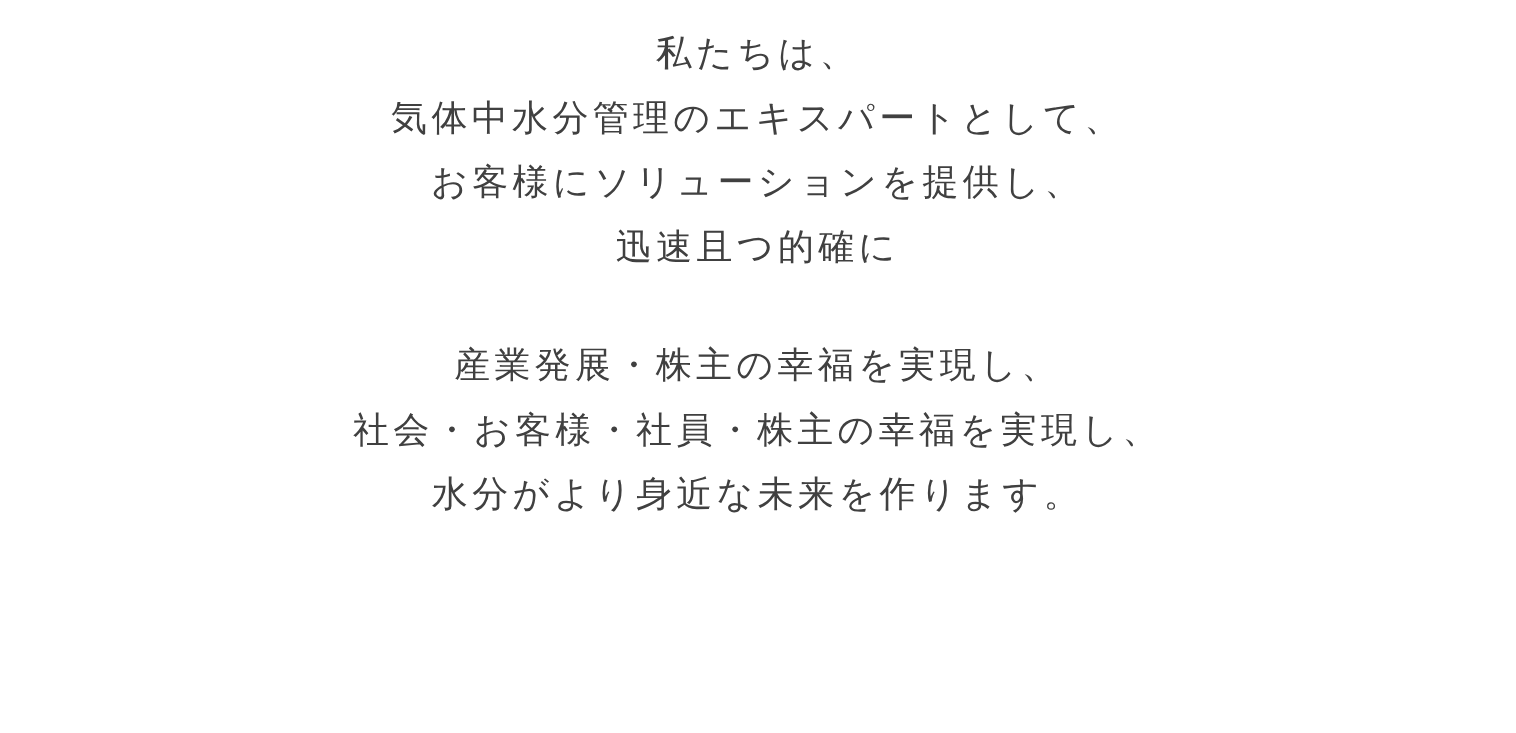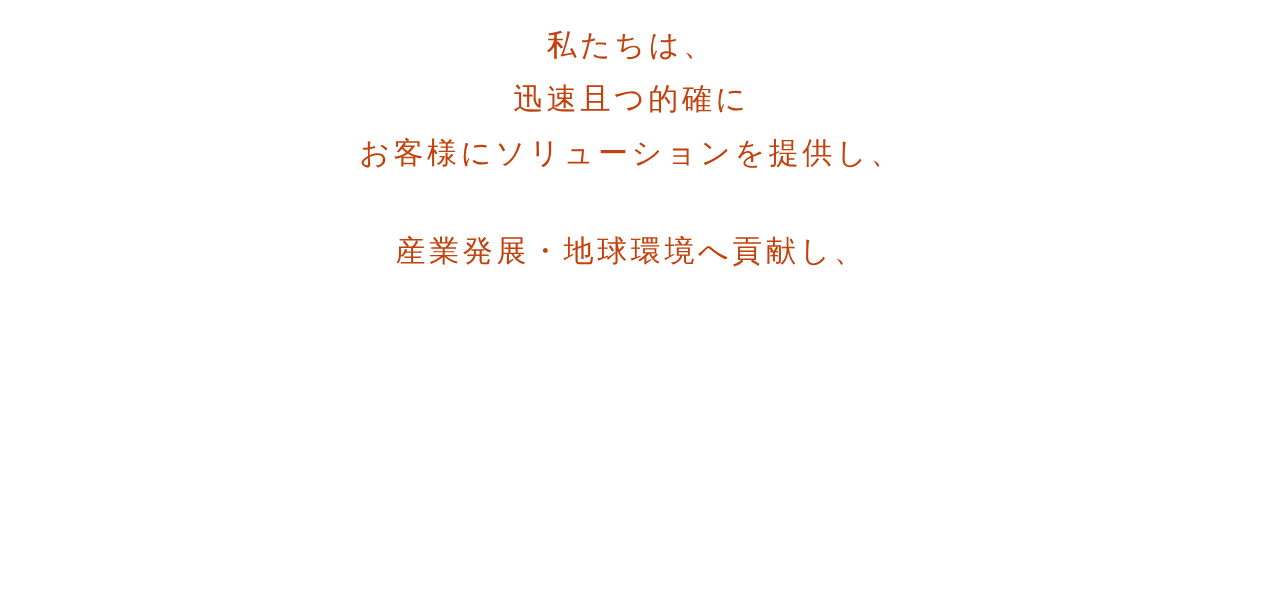--- a/index.html
+++ b/index.html
@@ -25,43 +25,46 @@
     justify-content: flex-start;
     padding-top: 18px;
   }
   .statement-block {
     width: 100%;
     display: flex;
     flex-direction: column;
     align-items: center;
   }
   .statement-line {
-    color: #c2410c;
+    color: #404040;
     font-size: 30px;
     line-height: 54px;
     letter-spacing: 0.12em;
     text-align: center;
     white-space: nowrap;
     font-weight: 400;
   }
   .block-gap {
     height: 44px;
     width: 100%;
   }
 </style>
 </head>
 <body>
 
 <div class="page">
 
   <div class="statement-block">
     <div class="statement-line">私たちは、</div>
+    <div class="statement-line">気体中水分管理のエキスパートとして、</div>
+    <div class="statement-line">お客様にソリューションを提供し、</div>
     <div class="statement-line">迅速且つ的確に</div>
-    <div class="statement-line">お客様にソリューションを提供し、</div>
   </div>
 
   <div class="block-gap"></div>
 
   <div class="statement-block">
-    <div class="statement-line">産業発展・地球環境へ貢献し、</div>
+    <div class="statement-line">産業発展・株主の幸福を実現し、</div>
+    <div class="statement-line">社会・お客様・社員・株主の幸福を実現し、</div>
+    <div class="statement-line">水分がより身近な未来を作ります。</div>
   </div>
 
 </div>
 
 </body></html>

